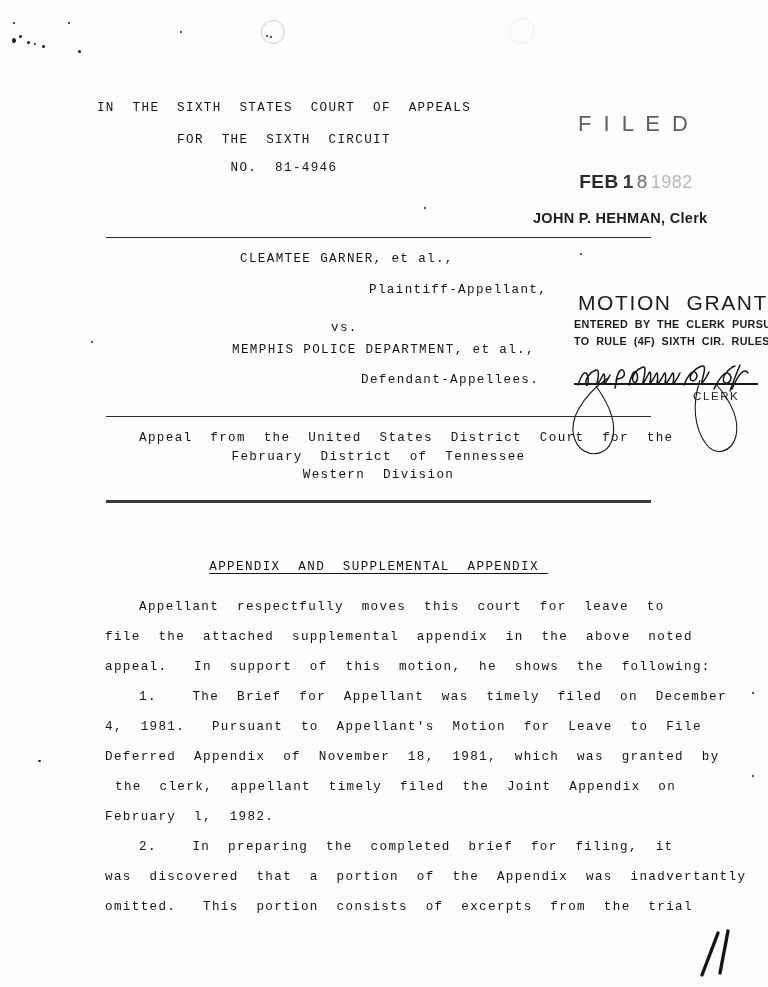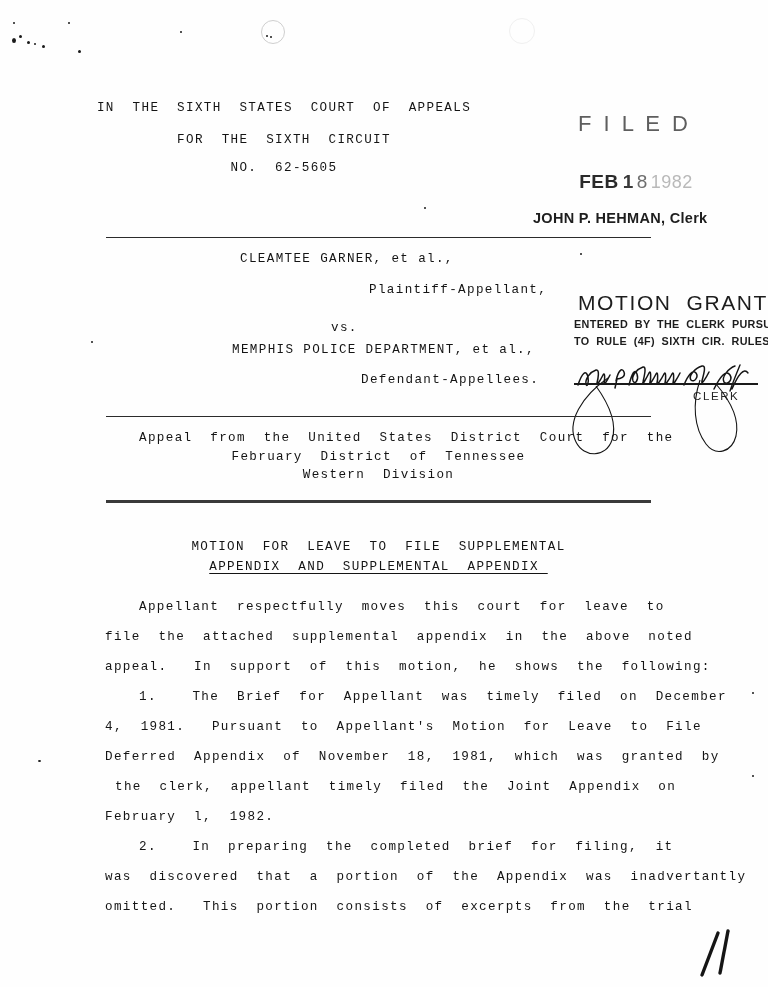--- a/index.html
+++ b/index.html
@@ -158,21 +158,21 @@
   <div class="artifact" style="left:752px; top:775px; width:2px; height:2px;"></div>
   <div class="artifact" style="left:38px;  top:760px; width:3px; height:2px;"></div>
 
   <div class="ring dark" style="left:261px; top:20px; width:22px; height:22px;"></div>
   <div class="ring" style="left:509px; top:18px; width:24px; height:24px; border-color:#f0f0f0;"></div>
 
   <div class="tw center" style="left:0; top:102px; width:768px; padding-right:200px; box-sizing:border-box;">IN  THE  SIXTH  STATES  COURT  OF  APPEALS</div>
 
   <div class="tw center" style="left:0; top:134px; width:768px; padding-right:200px; box-sizing:border-box;">FOR  THE  SIXTH  CIRCUIT</div>
 
-  <div class="tw center" style="left:0; top:162px; width:768px; padding-right:200px; box-sizing:border-box;">NO.  62-5605</div>
+  <div class="tw center" style="left:0; top:162px; width:768px; padding-right:200px; box-sizing:border-box;">NO.  81-4946</div>
 
   <div class="stamp stamp-filed" style="left:578px; top:113px;">F I L E D</div>
 
   <div class="stamp stamp-feb" style="left:556px; top:153px;">
     <span>FEB</span><span class="d1">1</span><span class="d2">8</span><span class="yr">1982</span>
   </div>
 
   <div class="stamp stamp-clerkname" style="left:533px; top:211px;">JOHN P. HEHMAN, Clerk</div>
 
   <div class="rule" style="left:106px; top:237px; width:545px;"></div>
@@ -222,21 +222,20 @@
   <div class="rule" style="left:106px; top:416px; width:545px;"></div>
 
   <div class="tw" style="left:139px; top:432px;">Appeal  from  the  United  States  District  Court  for  the</div>
 
   <div class="tw center" style="left:106px; top:451px; width:545px;">February  District  of  Tennessee</div>
 
   <div class="tw center" style="left:106px; top:469px; width:545px;">Western  Division</div>
 
   <div class="rule thick" style="left:106px; top:500px; width:545px;"></div>
 
-  <div class="tw center" style="left:106px; top:541px; width:545px;">MOTION  FOR  LEAVE  TO  FILE  SUPPLEMENTAL</div>
 
   <div class="tw center u" style="left:106px; top:561px; width:545px;">APPENDIX  AND  SUPPLEMENTAL  APPENDIX </div>
 
   <div class="tw" style="left:139px; top:601px;">Appellant  respectfully  moves  this  court  for  leave  to</div>
 
   <div class="tw" style="left:105px; top:631px;">file  the  attached  supplemental  appendix  in  the  above  noted</div>
 
   <div class="tw" style="left:105px; top:661px;">appeal.   In  support  of  this  motion,  he  shows  the  following:</div>
 
   <div class="tw" style="left:139px; top:691px;">1.    The  Brief  for  Appellant  was  timely  filed  on  December</div>

